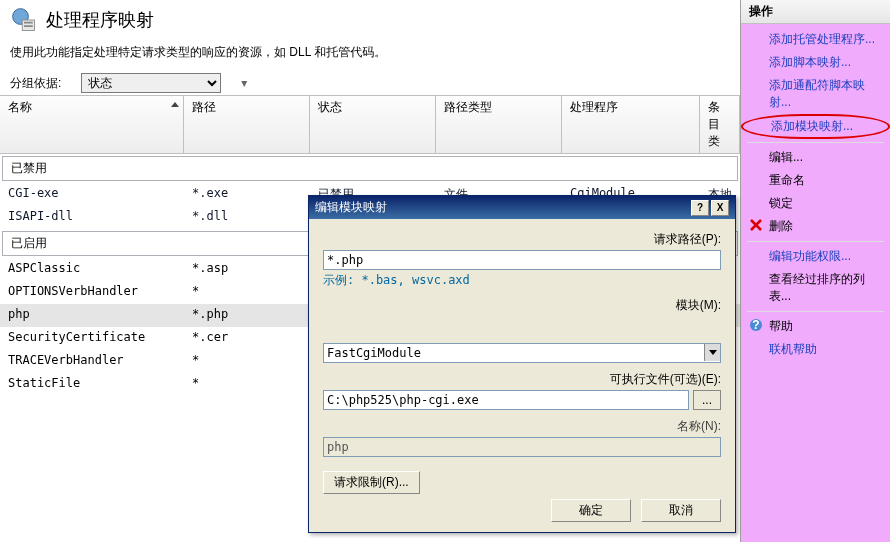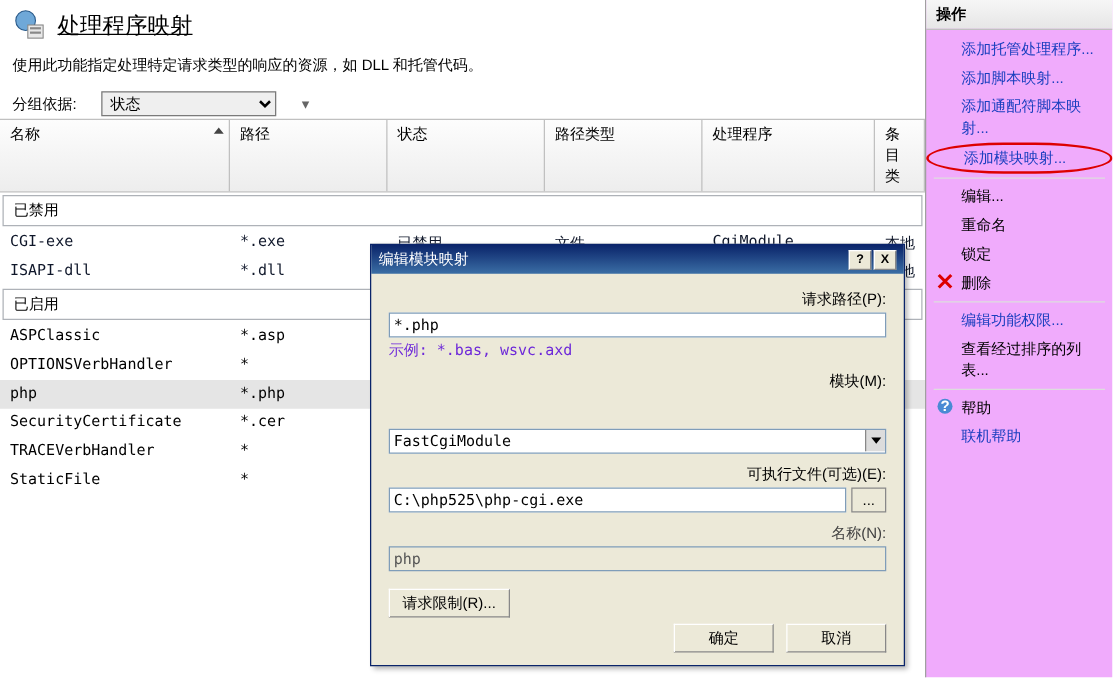--- a/index.html
+++ b/index.html
@@ -1,18 +1,18 @@
 <!DOCTYPE html>
 <html><head>
 <meta charset="utf-8">
 <style>
 *{box-sizing:border-box;margin:0;padding:0;font-family:"Microsoft YaHei","SimSun",sans-serif;font-size:12px;}
 body{background:#fff;width:890px;height:542px;position:relative;overflow:hidden;}
 .main{position:absolute;left:0;top:0;width:740px;height:542px;}
-.header{padding:6px 10px;display:flex;align-items:center;gap:8px;text-decoration:underline;}
+.header{padding:6px 10px;display:flex;align-items:center;gap:8px;}
 .header h1{font-size:18px;font-weight:normal;}
 .desc{padding:4px 10px 10px 10px;color:#000;}
 .group-row{padding:2px 10px;display:flex;align-items:center;gap:20px;}
 .group-row select{border:1px solid #7a7a7a;padding:1px 2px;width:140px;}
 .table{width:100%;}
 .thead{display:flex;background:linear-gradient(#fdfdfd,#ededed);border-top:1px solid #c0c0c0;border-bottom:1px solid #c0c0c0;}
 .th{padding:3px 8px;border-right:1px solid #c0c0c0;position:relative;}
 .th.sort{padding-right:18px;}
 .sort-arrow{position:absolute;right:4px;top:6px;width:0;height:0;border-left:4px solid transparent;border-right:4px solid transparent;border-bottom:5px solid #444;}
 .c-name{width:184px;}
@@ -28,28 +28,28 @@
 .td{padding:1px 8px;font-family:"SimSun",monospace;}
 .disabled-row .td{color:#0f172a;}
 .actions{position:absolute;right:0;top:0;width:150px;height:542px;border-left:1px solid #a0a0a0;background:#f0abfc;}
 .actions-title{background:linear-gradient(#f6f6f6,#e6e6e6);border-bottom:1px solid #c0c0c0;padding:3px 8px;font-weight:bold;}
 .actions-list{padding:4px 0;}
 .act{padding:3px 10px 3px 28px;color:#1a3fbf;cursor:pointer;position:relative;}
 .act.black{color:#000;}
 .act.circled{border:2px solid #d00;border-radius:50%/60%;padding-top:2px;padding-bottom:2px;}
 .act .ic{position:absolute;left:8px;top:3px;width:14px;height:14px;}
 .sep{border-top:1px solid #ddd;margin:3px 6px;}
-.dialog{position:absolute;left:296px;top:195px;width:428px;height:338px;background:#ece9d8;border:1px solid #0a246a;box-shadow:2px 2px 4px rgba(0,0,0,.3);}
+.dialog{position:absolute;left:308px;top:195px;width:428px;height:338px;background:#ece9d8;border:1px solid #0a246a;box-shadow:2px 2px 4px rgba(0,0,0,.3);}
 .dlg-title{background:linear-gradient(#0a246a,#3b6ea5);color:#fff;padding:3px 6px;display:flex;align-items:center;}
 .dlg-title span{flex:1;}
 .dlg-btn{width:18px;height:16px;background:#ece9d8;border:1px solid #fff;border-right-color:#888;border-bottom-color:#888;margin-left:2px;color:#000;font-size:10px;text-align:center;line-height:13px;font-family:sans-serif;font-weight:bold;cursor:pointer;}
 .dlg-body{padding:12px 14px;}
 .frow{margin-bottom:8px;}
 .frow label{display:block;margin-bottom:2px;text-align:right;}
-.frow .hint{color:#6d28d9;margin-top:2px;font-family:"SimSun",monospace;}
+.frow .hint{color:#0369a1;margin-top:2px;font-family:"SimSun",monospace;}
 .frow input, .frow .combo, .frow .ro{width:100%;border:1px solid #7f9db9;padding:2px 3px;background:#fff;font-family:"SimSun",monospace;}
 .frow.disabled label{color:#404040;}
 .frow .ro{background:#ece9d8;color:#555;}
 .exe-row{display:flex;gap:4px;}
 .exe-row input{flex:1;}
 .browse-btn{width:28px;border:1px solid #888;background:#ece9d8;cursor:pointer;}
 .combo-wrap{position:relative;margin-top:29px;}
 .combo-arrow{position:absolute;right:1px;top:1px;width:16px;height:17px;background:#dcdcdc;border-left:1px solid #888;display:flex;align-items:center;justify-content:center;cursor:pointer;}
 .combo-arrow::after{content:"";border-left:4px solid transparent;border-right:4px solid transparent;border-top:5px solid #000;}
 .dlg-actions{position:absolute;bottom:10px;right:14px;display:flex;gap:10px;}

